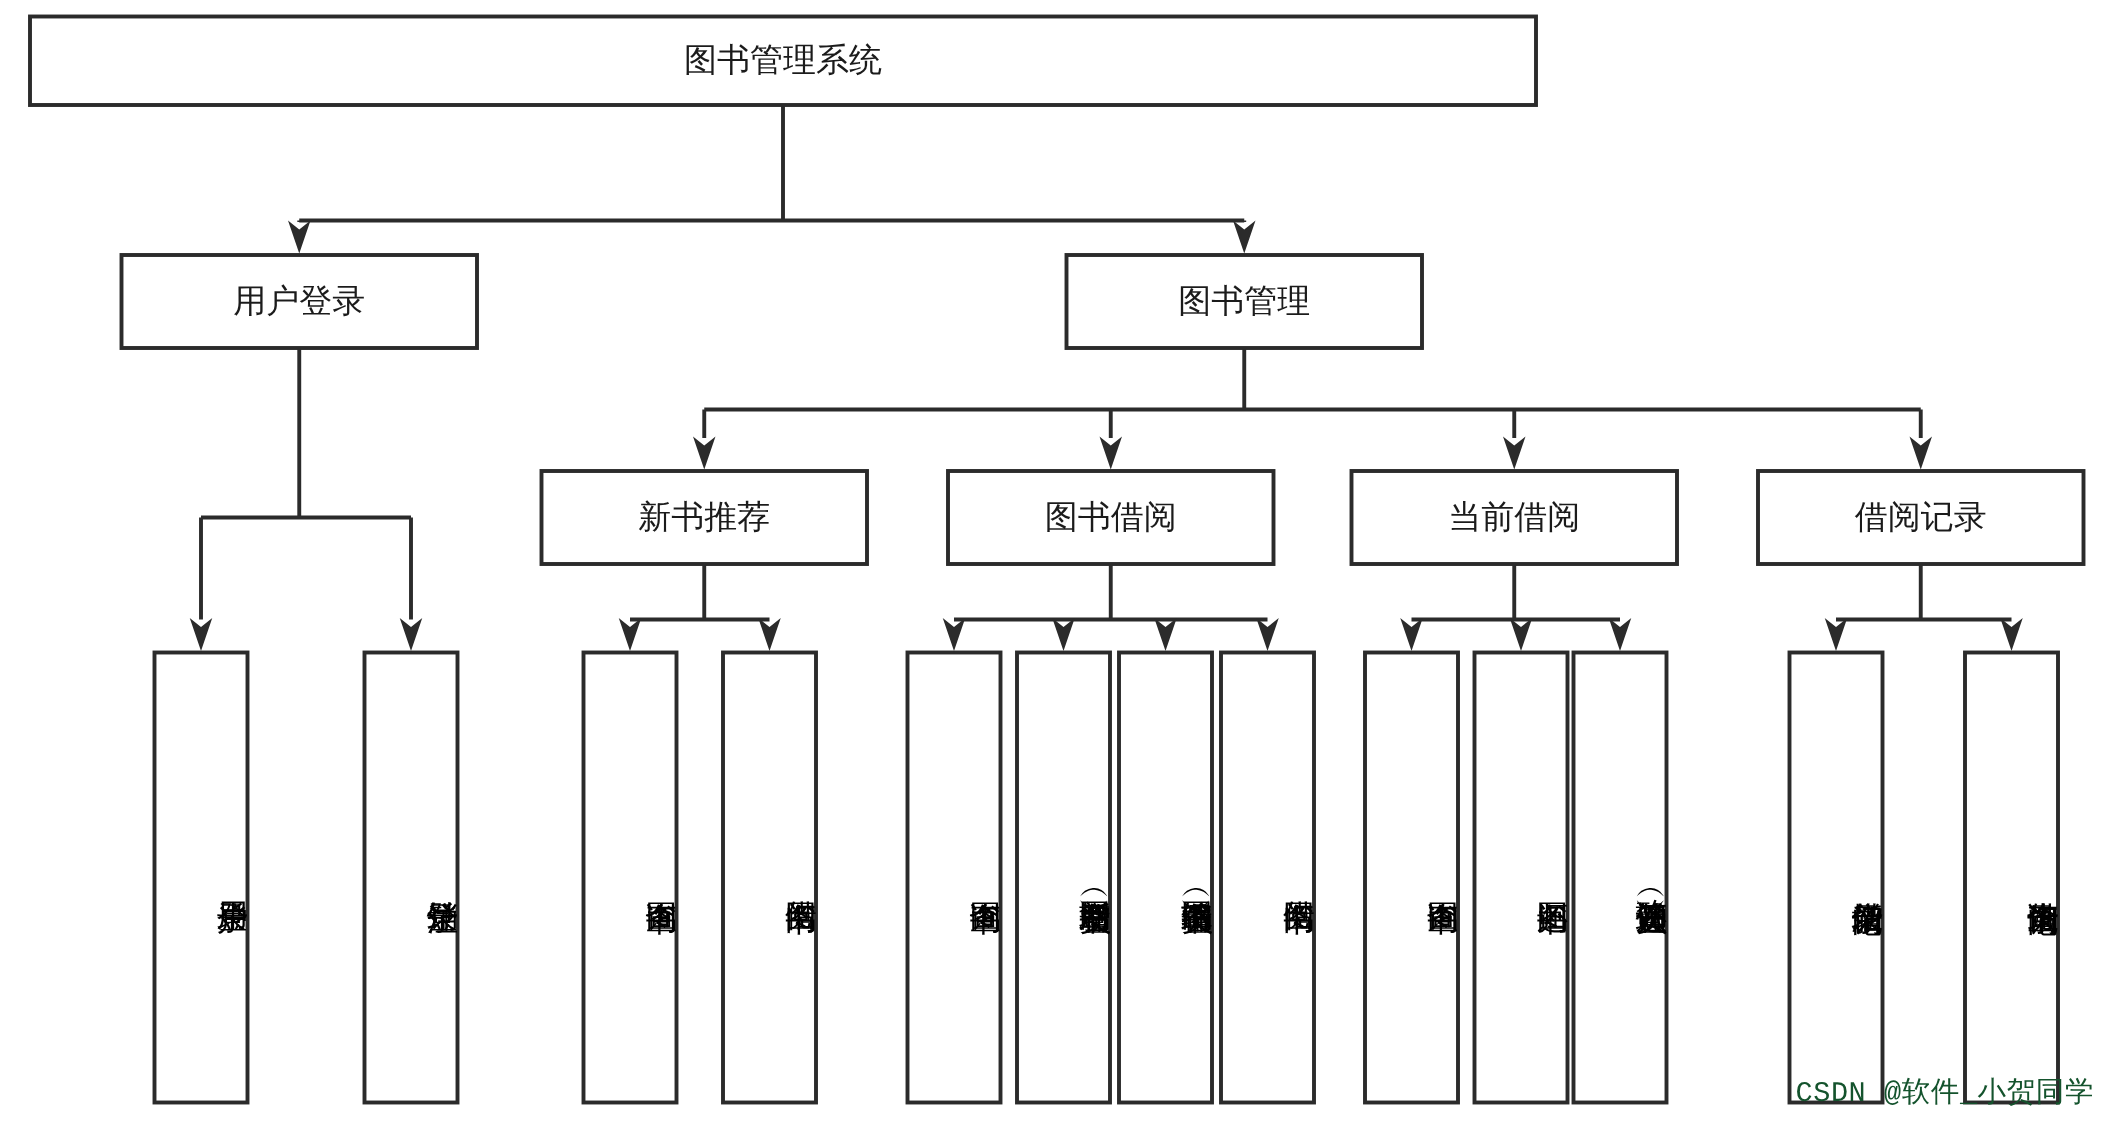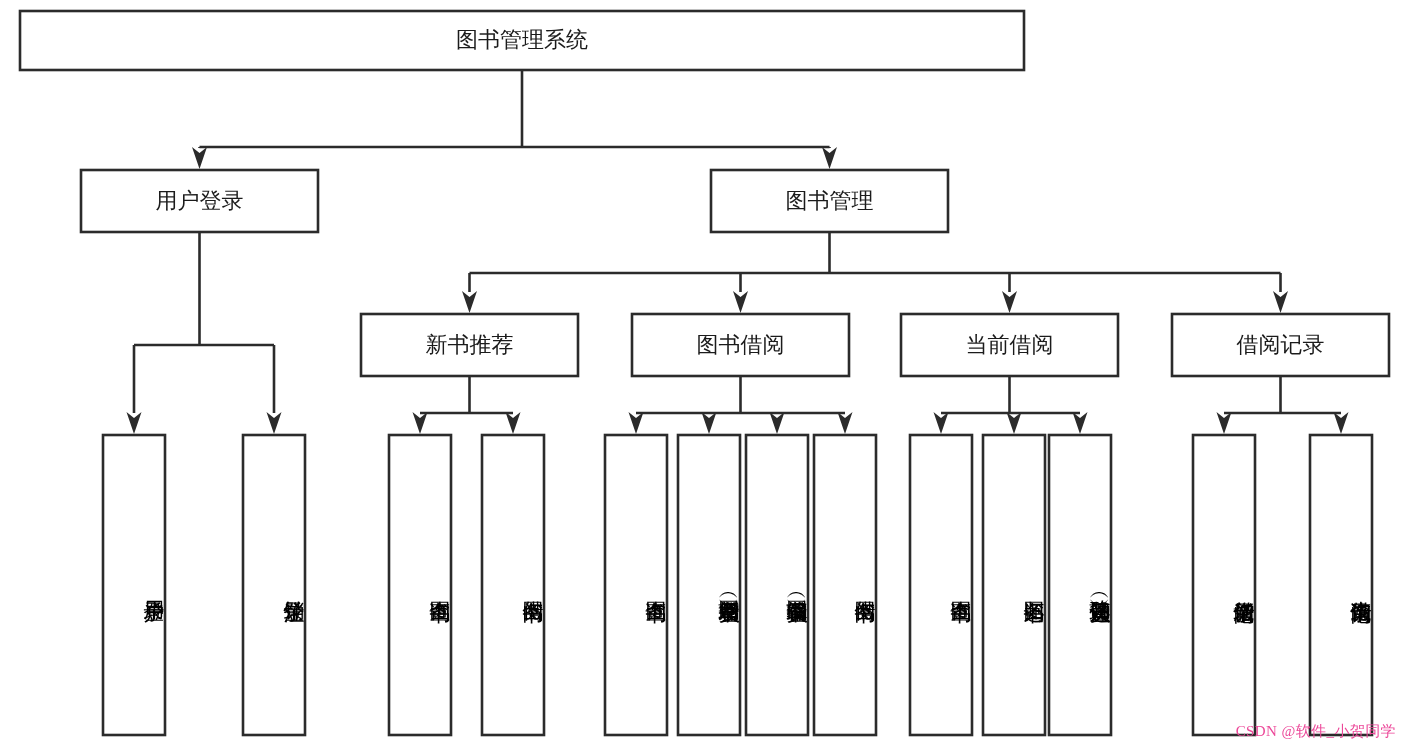--- a/index.html
+++ b/index.html
@@ -68,23 +68,23 @@
     position: absolute;
     display: flex;
     align-items: flex-start;
     justify-content: center;
     pointer-events: none;
   }
   .watermark {
     position: absolute;
     right: 9px;
     bottom: 6px;
-    font-family: Liberation Serif, serif;
-    font-size: 15px;
-    color: #ec4899;
+    font-family: Liberation Mono, monospace;
+    font-size: 19px;
+    color: #14532d;
     white-space: nowrap;
     letter-spacing: 0.4px;
   }
 </style>
 </head>
 <body>
 
 <div id="diagram-root">
 
   <svg class="tree" viewBox="0 0 1405 747">

